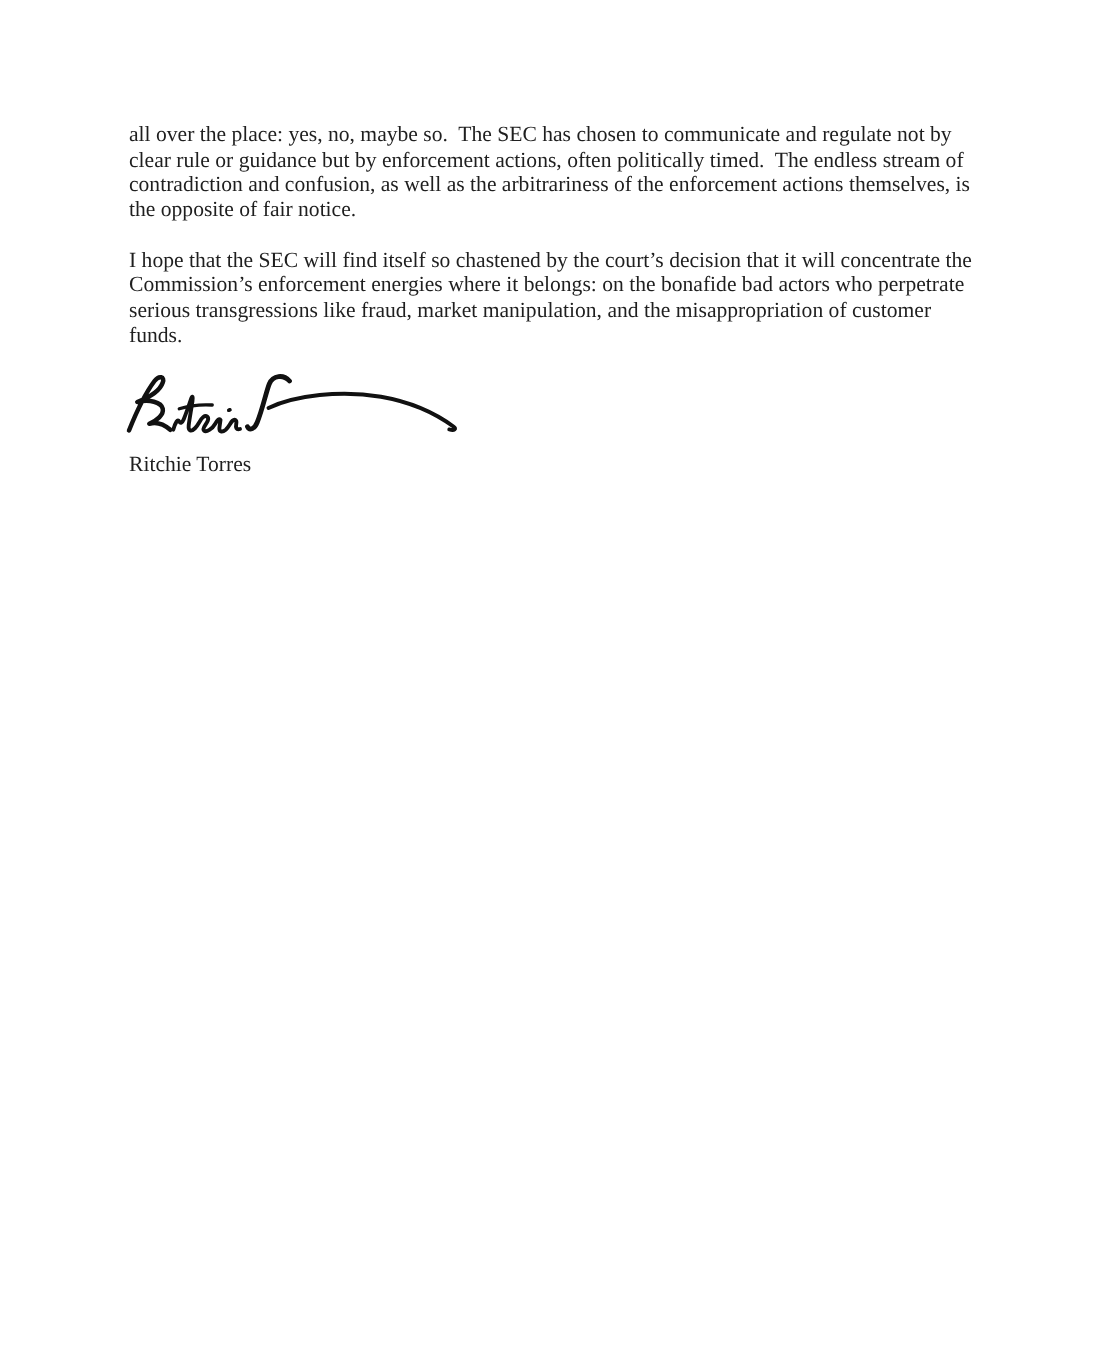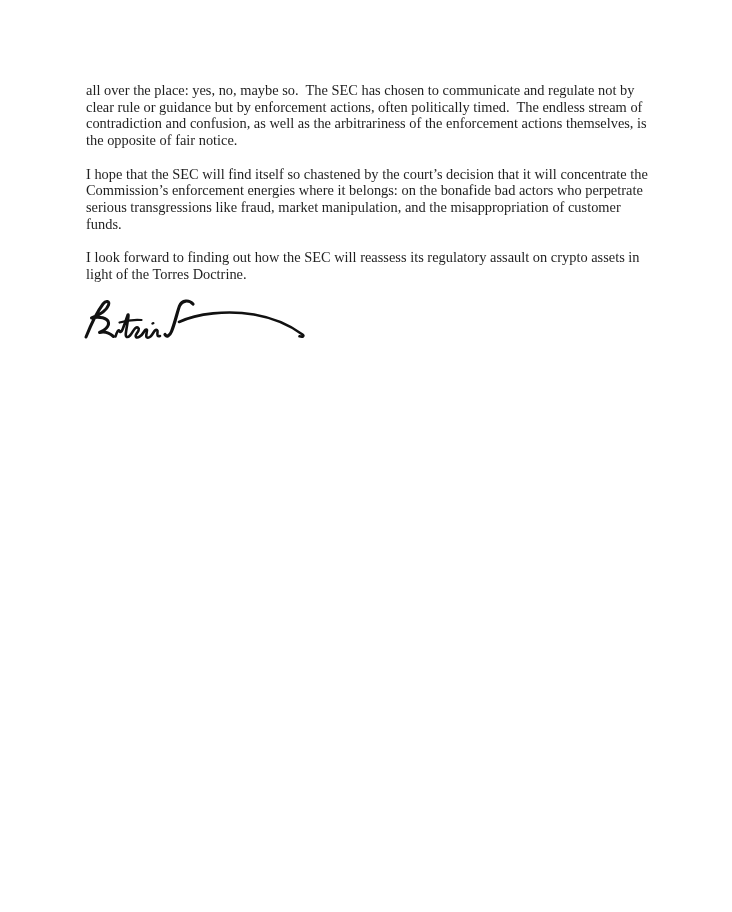--- a/index.html
+++ b/index.html
@@ -47,35 +47,35 @@
 </head>
 <body>
 
 <div class="page">
   <div class="letter-body">
 
     <p class="para">all over the place: yes, no, maybe so.  The SEC has chosen to communicate and regulate not by clear rule or guidance but by enforcement actions, often politically timed.  The endless stream of contradiction and confusion, as well as the arbitrariness of the enforcement actions themselves, is the opposite of fair notice.</p>
 
     <p class="para">I hope that the SEC will find itself so chastened by the court’s decision that it will concentrate the Commission’s enforcement energies where it belongs: on the bonafide bad actors who perpetrate serious transgressions like fraud, market manipulation, and the misappropriation of customer funds.</p>
 
-    <p class="para">I look forward to finding out how the SEC will reassess its regulatory assault on crypto assets in light of the Torres Doctrine.</p>
 
 
     <svg class="signature-svg" width="225" height="45" viewBox="0 0 225 45" role="img">
 
       <path stroke-width="3" d="M4 40 C8 30 15 15 21 7 C24 3 28 4 26.5 8 C24.5 14 16 18.5 9.5 21 C17.5 19 25.5 21 26.5 25.5 C27.3 29.5 22.5 33.5 17.5 35.5 C22.5 34 27.5 36 31.5 39.5"></path>
 
       <path stroke-width="2.6" d="M33.5 39.5 C35 34.5 36.5 32 37.5 34 C38 35.5 39.5 35 40.5 32.5 C42.5 27.5 44.5 21.5 45.5 18.5 C46.2 16.5 46.8 17.5 46.3 20.5 C45.5 26 44.3 32.5 43.8 36.5 C43.4 40.5 45.5 41 48 38.5 C50.5 36 51.5 32.5 53.5 31 C55.5 29.5 57.5 31 56.5 33.5 C55.5 36 52.5 38.5 54 40 C55.5 41.5 59.5 39 61.5 35.5 C62.8 33.2 64.2 31.5 65 33 L64.3 38 C63.9 41 66 41.5 68.5 39.5 C70.5 37.8 71.5 35 73 33.5 C74.5 32 76 33 75.5 35.5 C75 38 75.5 39.8 78 39"></path>
 
       <path stroke-width="2.2" d="M37.5 25.5 C44 23.5 52 22.5 59.5 23"></path>
 
       <path stroke-width="2.4" d="M70.5 26.5 L71.3 26.2"></path>
 
       <path stroke-width="3.2" d="M111 7 C107 2.5 100 3 97.5 9 C95.5 14 93 26 89.5 34.5 C87.8 38.8 84.5 40.5 83 37.5"></path>
 
       <path stroke-width="2.6" d="M97 25 C115 16.5 145 13 172 17.5 C192 21 209 29 220.5 37.5 C222.5 39 221 40.3 217.5 39.3"></path>
     </svg>
 
     <div>
+      <p class="signer-line">Ritchie Torres</p>
     </div>
 
   </div>
 </div>
 
 </body></html>

